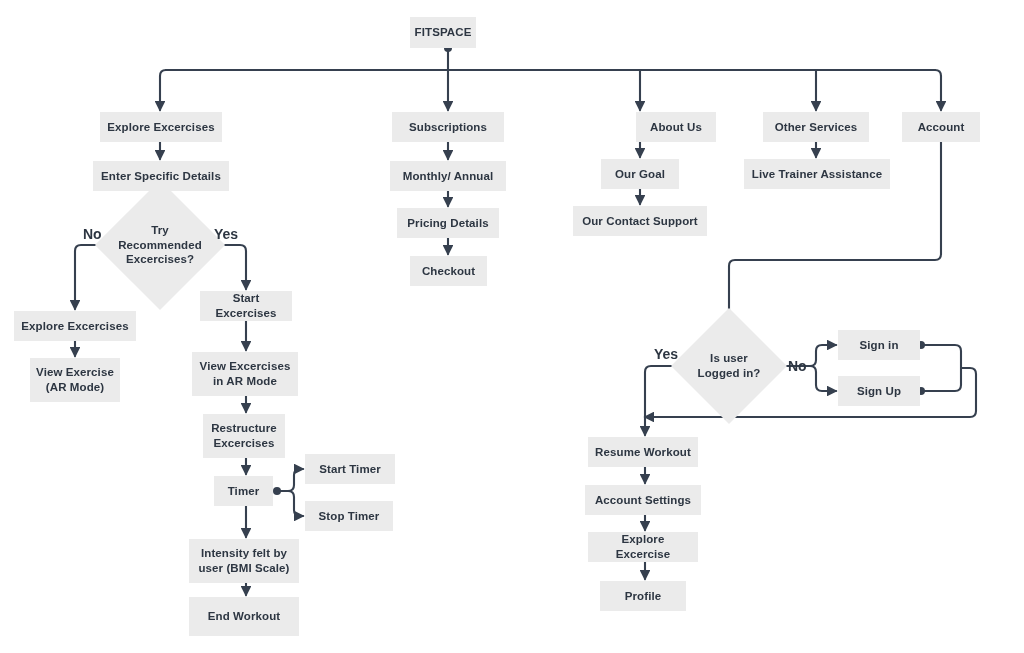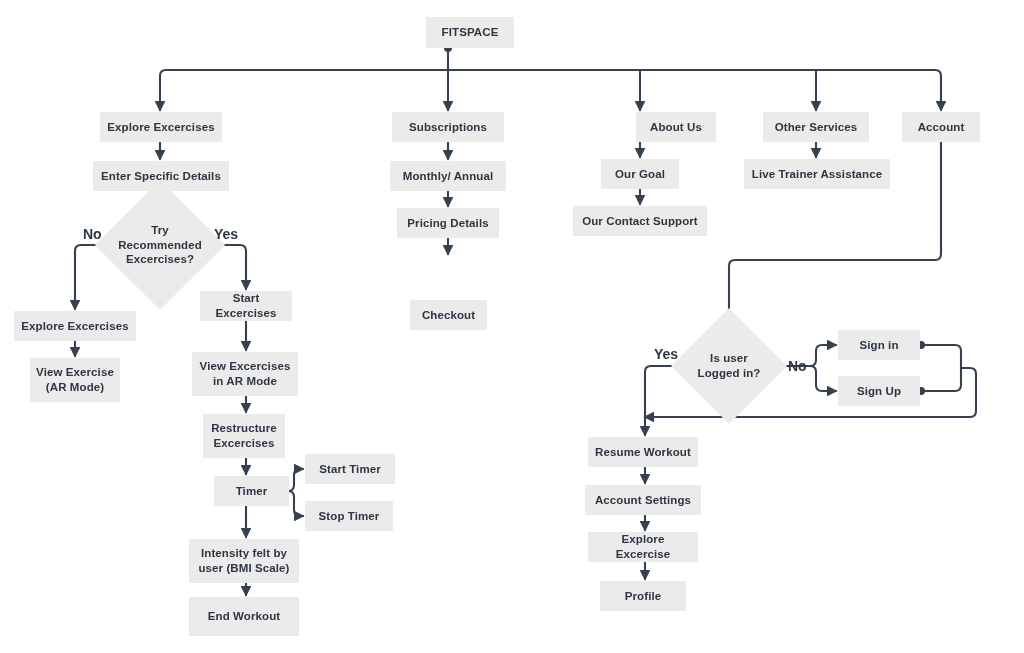--- a/index.html
+++ b/index.html
@@ -140,21 +140,21 @@
       <circle cx="921" cy="391" r="4" fill="#36404f" stroke="none"></circle>
       <path d="M 921 345 L 955 345 Q 961 345 961 351 L 961 385 Q 961 391 955 391 L 921 391"></path>
       <path d="M 961 368 L 970 368 Q 976 368 976 374 L 976 411 Q 976 417 970 417 L 645 417" marker-end="url(#arrow)"></path>
 
       <path d="M 645 467 L 645 483" marker-end="url(#arrow)"></path>
       <path d="M 645 515 L 645 530" marker-end="url(#arrow)"></path>
       <path d="M 645 562 L 645 579" marker-end="url(#arrow)"></path>
     </g>
   </svg>
 
-  <div class="node" style="left:410px;top:17px;width:88px;height:31px;margin-left:16px;">
+  <div class="node" style="left:410px;top:17px;width:66px;height:31px;">
     <span>FITSPACE</span>
   </div>
 
   <div class="node" style="left:100px;top:112px;width:122px;height:30px;">
     <span>Explore Excercises</span>
   </div>
 
   <div class="node" style="left:93px;top:161px;width:136px;height:30px;">
     <span>Enter Specific Details</span>
   </div>
@@ -177,21 +177,21 @@
   </div>
 
   <div class="node" style="left:192px;top:352px;width:106px;height:44px;">
     <span>View Excercises in AR Mode</span>
   </div>
 
   <div class="node" style="left:203px;top:414px;width:82px;height:44px;">
     <span>Restructure Excercises</span>
   </div>
 
-  <div class="node" style="left:214px;top:476px;width:75px;height:30px;">
+  <div class="node" style="left:214px;top:476px;width:59px;height:30px;">
     <span>Timer</span>
   </div>
 
   <div class="node" style="left:305px;top:454px;width:90px;height:30px;">
     <span>Start Timer</span>
   </div>
 
   <div class="node" style="left:305px;top:501px;width:88px;height:30px;">
     <span>Stop Timer</span>
   </div>
@@ -209,21 +209,21 @@
   </div>
 
   <div class="node" style="left:390px;top:161px;width:116px;height:30px;">
     <span>Monthly/ Annual</span>
   </div>
 
   <div class="node" style="left:397px;top:208px;width:102px;height:30px;">
     <span>Pricing Details</span>
   </div>
 
-  <div class="node" style="left:410px;top:256px;width:77px;height:30px;margin-top:44px;">
+  <div class="node" style="left:410px;top:256px;width:77px;height:30px;">
     <span>Checkout</span>
   </div>
 
   <div class="node" style="left:636px;top:112px;width:80px;height:30px;">
     <span>About Us</span>
   </div>
 
   <div class="node" style="left:601px;top:159px;width:78px;height:30px;">
     <span>Our Goal</span>
   </div>

